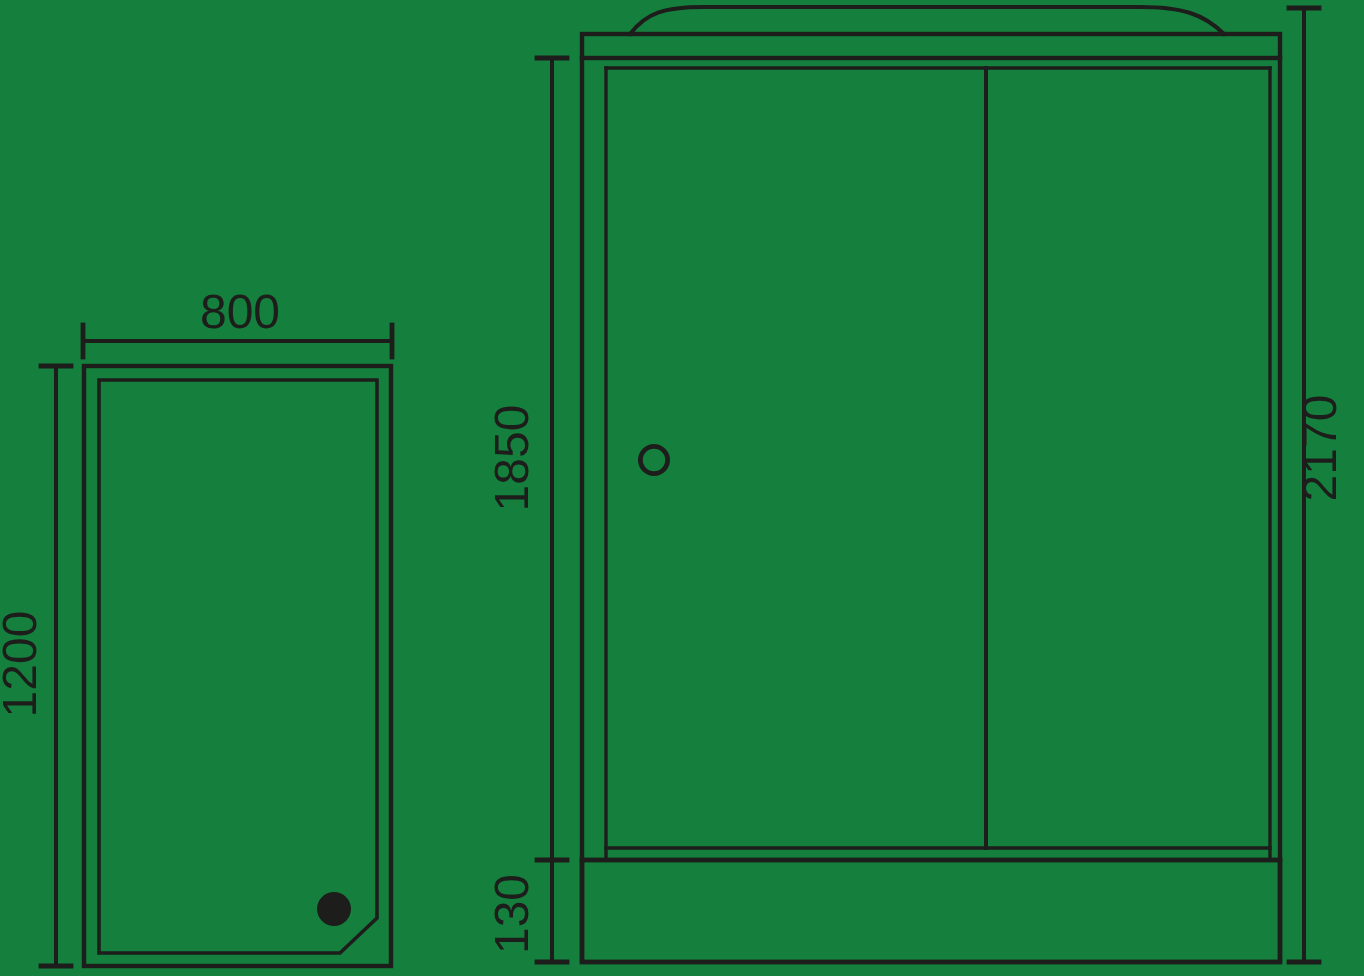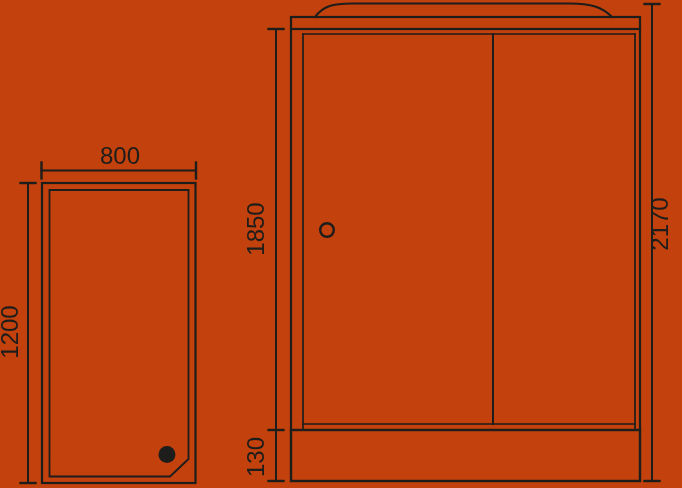--- a/index.html
+++ b/index.html
@@ -4,21 +4,21 @@
 <style>
   html, body {
     margin: 0;
     padding: 0;
     background: #ffffff;
   }
   .canvas {
     position: relative;
     width: 682px;
     height: 488px;
-    background: #c2410c;
+    background: #15803d;
     overflow: hidden;
   }
   svg {
     display: block;
   }
   text {
     font-family: "Liberation Sans", sans-serif;
     font-size: 24px;
     font-weight: 400;
   }

